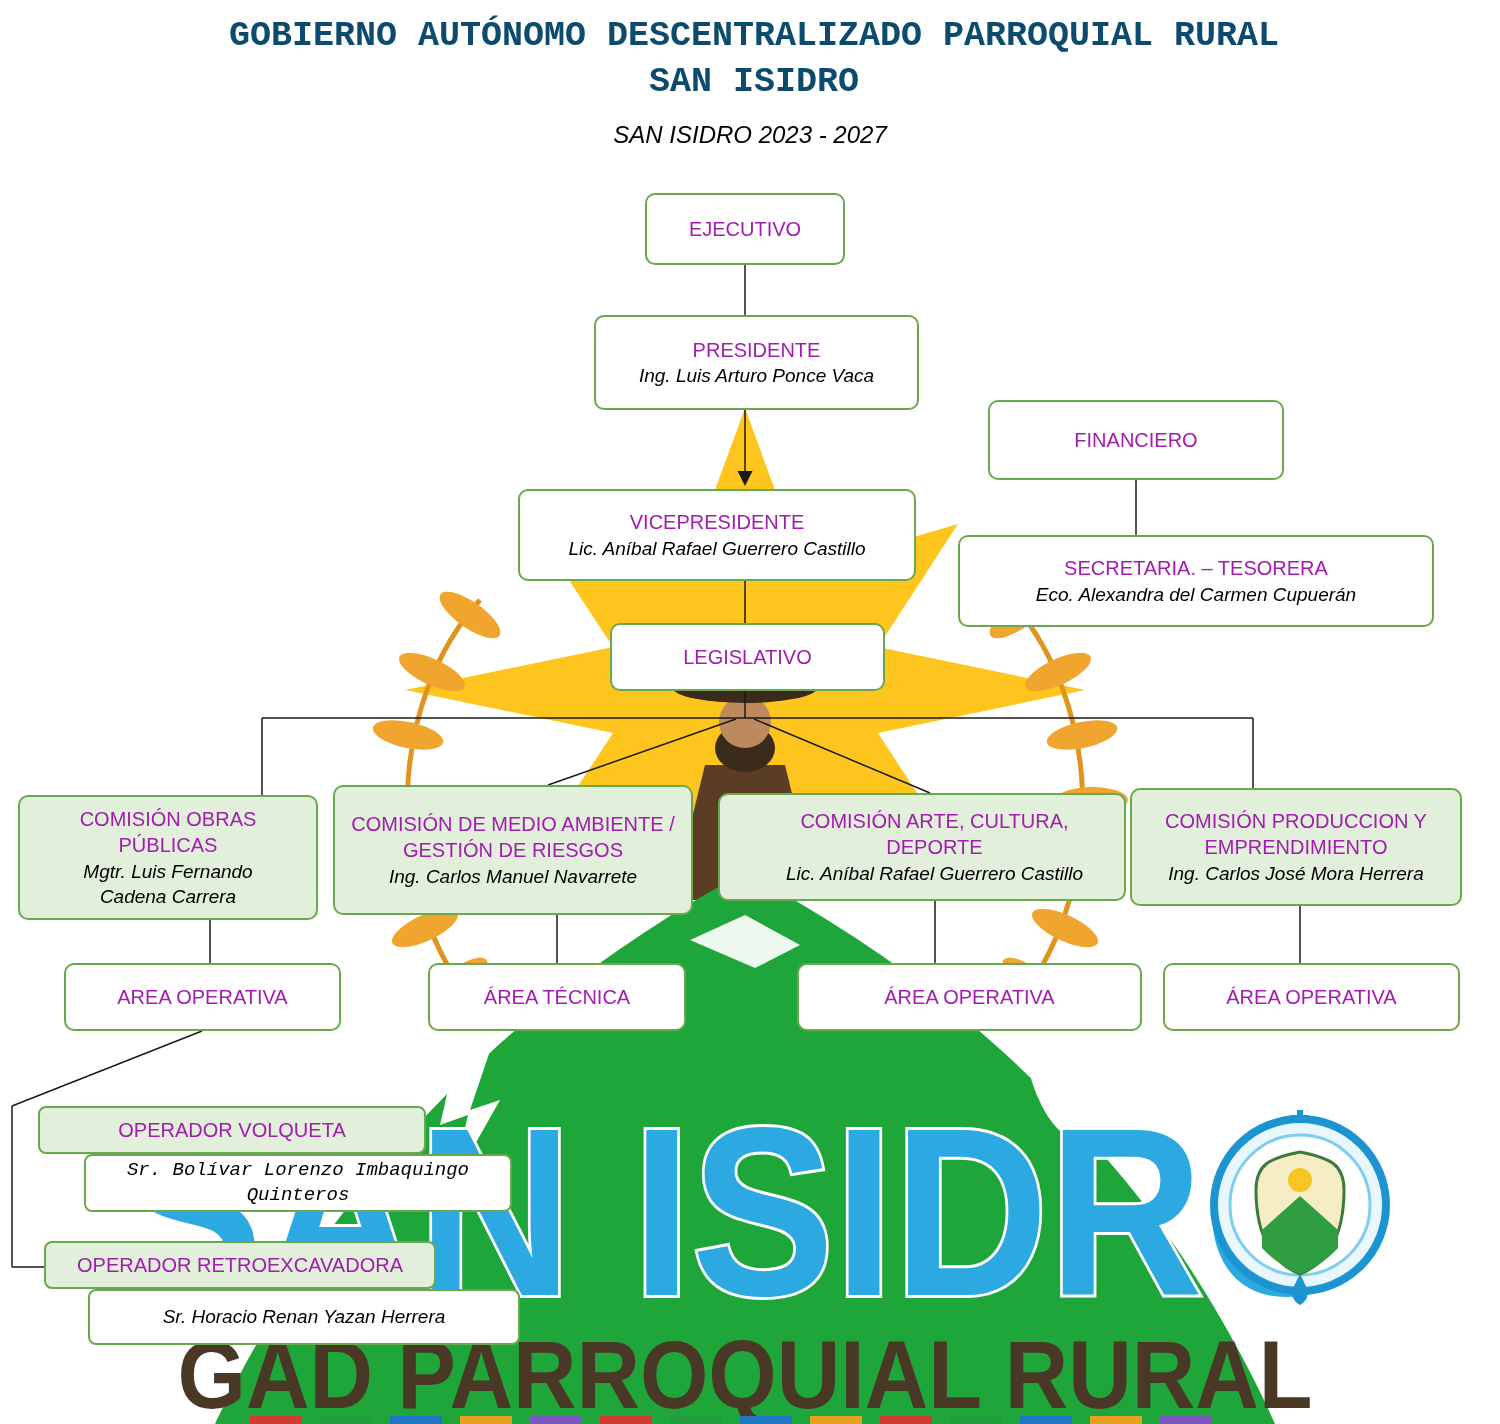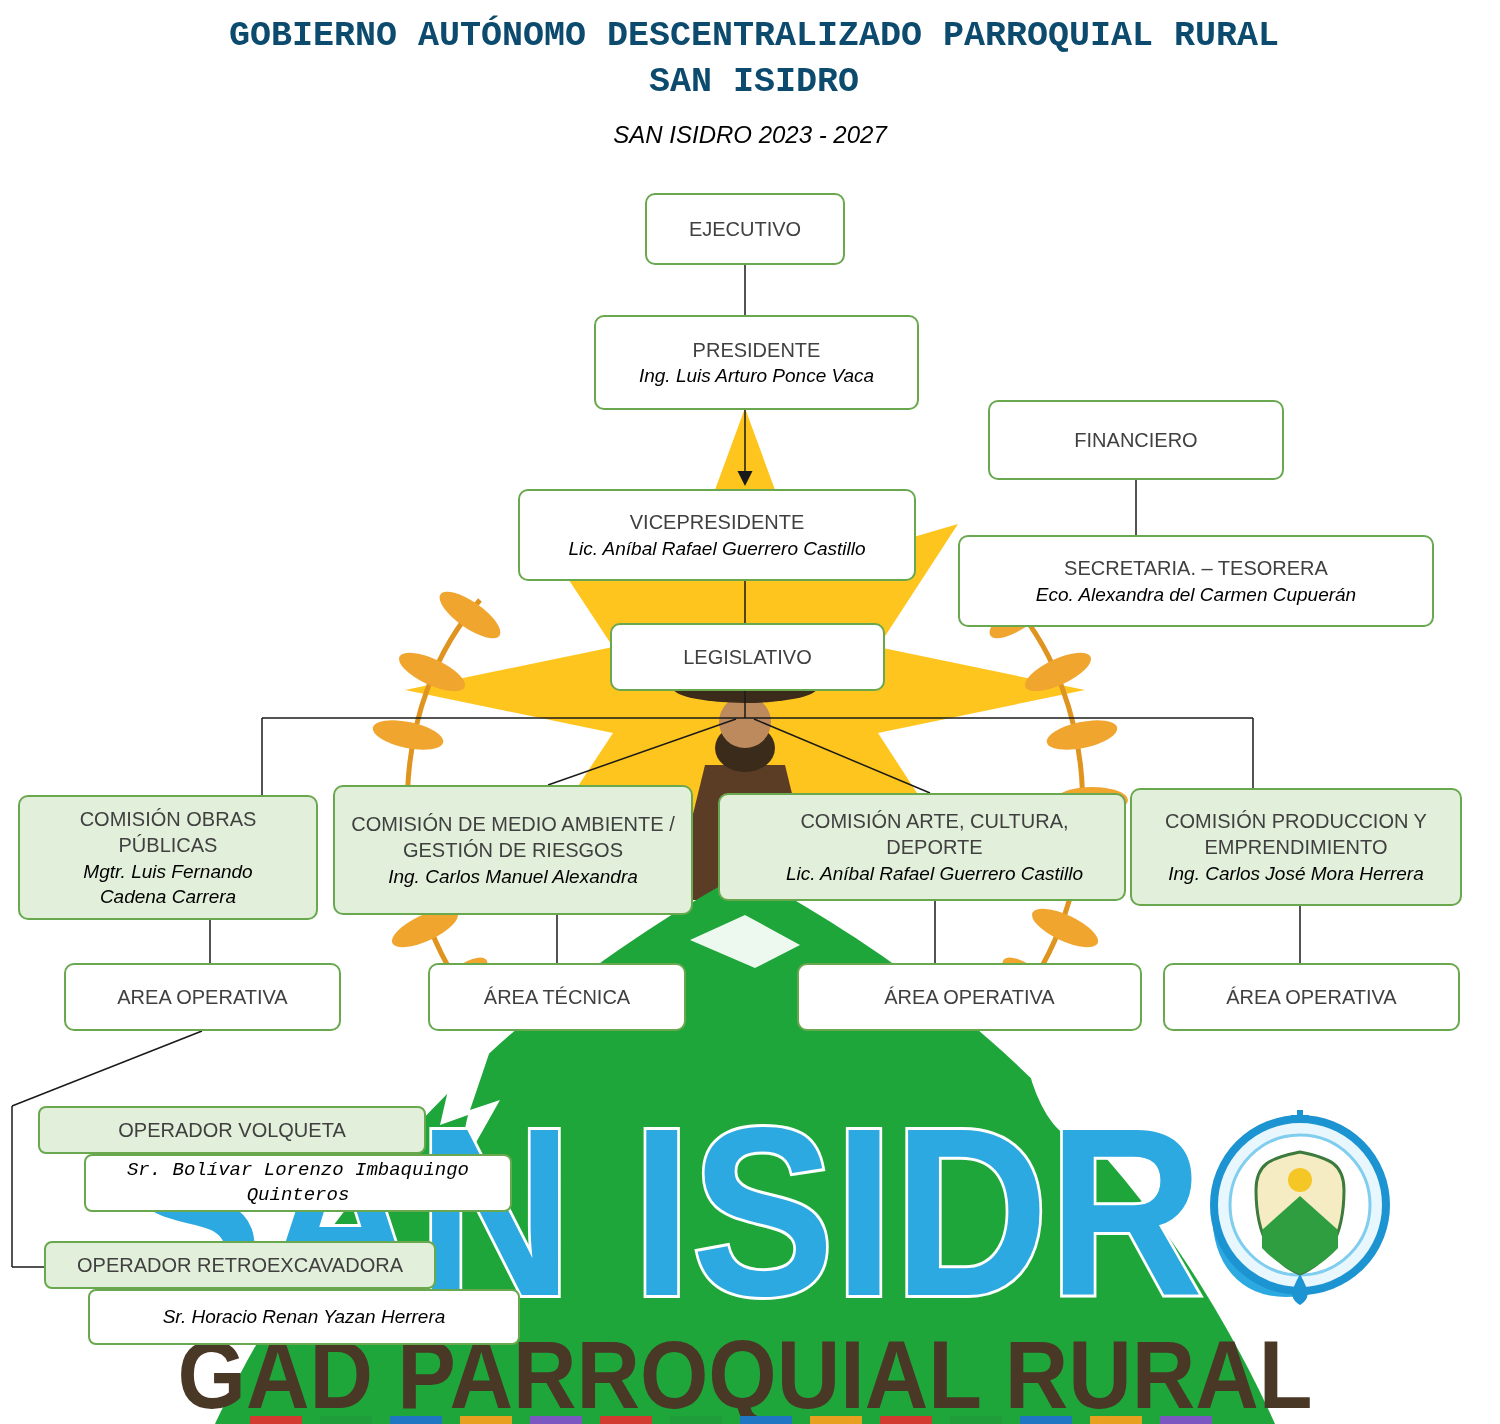--- a/index.html
+++ b/index.html
@@ -9,21 +9,21 @@
   #bg{z-index:0;}
   #lines{z-index:1;}
   #lines line{stroke:#1a1a1a;stroke-width:1.5;fill:none;}
   .header{position:absolute;top:14px;left:0;width:100%;text-align:center;z-index:3;}
   .title{font-family:Liberation Mono, monospace;font-weight:bold;font-size:35px;line-height:1.3;color:#0c4a6e;margin-left:8px;}
   .subtitle{font-family:"Liberation Sans",sans-serif;font-style:italic;font-size:24px;margin-top:16px;color:#000;}
   .box{position:absolute;z-index:2;box-sizing:border-box;border:2px solid #6aa84f;border-radius:10px;
        background:#ffffff;display:flex;flex-direction:column;align-items:center;justify-content:center;
        text-align:center;padding:4px 10px;line-height:1.32;}
   .box.fill{background:#e2efda;border-width:2.5px;}
-  .t{font-size:20px;color:#404040;}
+  .t{font-size:20px;color:#a21caf;}
   .n{font-size:19px;font-style:italic;color:#000;}
 </style>
 </head>
 <body>
 
 <div class="page">
 
   <svg id="bg" class="layer" viewBox="0 0 1500 1424">
 
     <polygon fill="#FFC51F" points="745,408 804,569 958,524 878,647 1085,690 878,733 958,856 804,811 745,1000 686,811 532,856 613,733 405,690 613,647 532,524 686,569"></polygon>
@@ -156,21 +156,21 @@
 
   <div class="box fill" style="left:18px;top:795px;width:300px;height:125px;">
     <div class="t">COMISIÓN OBRAS PÚBLICAS</div>
     <div class="n">Mgtr. Luis Fernando</div>
     <div class="n">Cadena Carrera</div>
   </div>
 
   <div class="box fill" style="left:333px;top:785px;width:360px;height:130px;">
     <div class="t">COMISIÓN DE MEDIO AMBIENTE /</div>
     <div class="t">GESTIÓN DE RIESGOS</div>
-    <div class="n">Ing. Carlos Manuel Alexandra</div>
+    <div class="n">Ing. Carlos Manuel Navarrete</div>
   </div>
 
   <div class="box fill" style="left:718px;top:793px;width:408px;height:108px;padding-left:35px;">
     <div class="t">COMISIÓN ARTE, CULTURA, DEPORTE</div>
     <div class="n">Lic. Aníbal Rafael Guerrero Castillo</div>
   </div>
 
   <div class="box fill" style="left:1130px;top:788px;width:332px;height:118px;">
     <div class="t">COMISIÓN PRODUCCION Y</div>
     <div class="t">EMPRENDIMIENTO</div>

